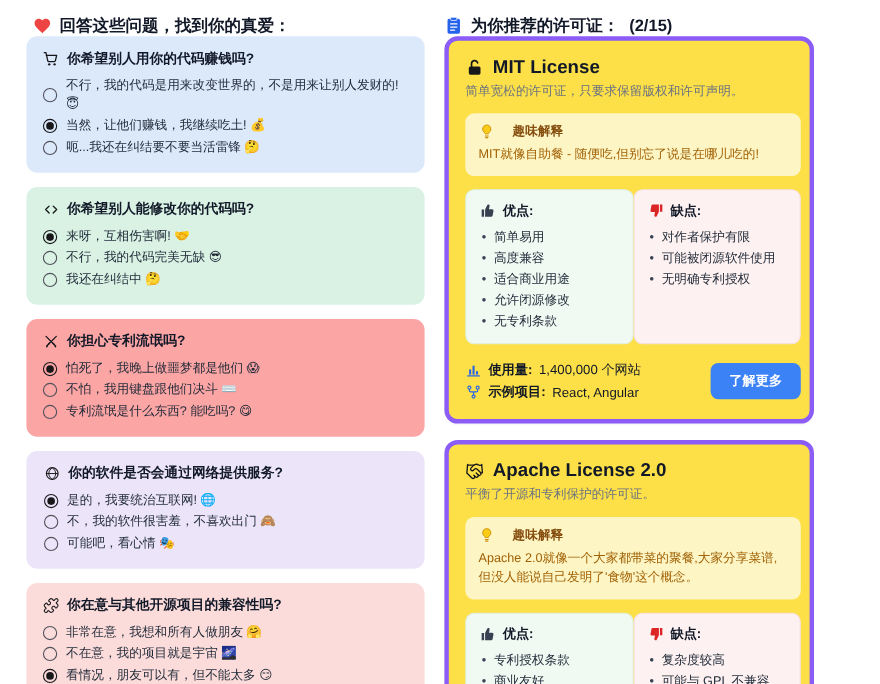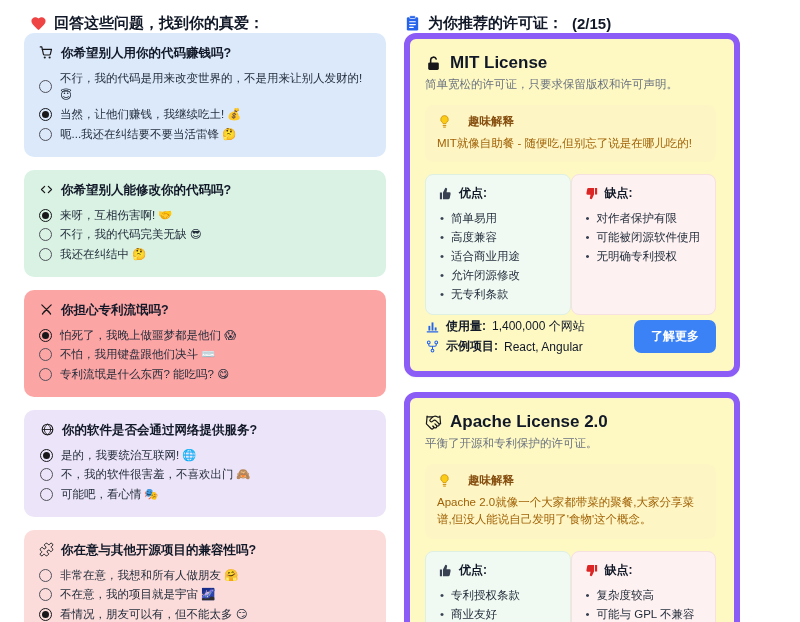--- a/index.html
+++ b/index.html
@@ -11,38 +11,38 @@
   .col-left { width:362px; flex:none; }
   .col-right { width:336px; flex:none; }
   .sec-title { display:flex; align-items:center; gap:7px; font-size:15px; font-weight:bold;
     color:#111827; margin:2px 0 0 6px; }
   .col-right .sec-title { margin-left:0; }
   .sec-title .cnt { margin-left:2px; }
   .ic { width:15px; height:15px; flex:none; display:block; }
   .ic-lg { width:17px; height:17px; }
 
   .qcard { border-radius:10px; padding:12px 15px 11px 15px; margin-bottom:13px; }
-  .q-title { display:flex; gap:7px; font-size:12.5px; font-weight:bold;
+  .q-title { display:flex; align-items:center; gap:7px; font-size:12.5px; font-weight:bold;
     color:#111827; margin-bottom:8px; }
   .option { display:flex; align-items:center; gap:8px; font-size:11.5px; color:#1f2937;
     margin:3px 0; cursor:pointer; line-height:1.45; }
   .radio { width:13px; height:13px; border:1.5px solid #52525b; border-radius:50%;
     flex:none; position:relative; background:transparent; }
   .radio.checked { border-color:#18181b; }
   .radio.checked::after { content:""; position:absolute; inset:2px; border-radius:50%; background:#18181b; }
 
   
-  .lic-card { background:#fef9c3; border:6px solid #8b5cf6; border-radius:12px;
-    padding:14px 18px 13px 15px; margin-bottom:15px; box-shadow:0 1px 2px rgba(0,0,0,.04); }
+  .lic-card { background:#fde047; border:4px solid #8b5cf6; border-radius:12px;
+    padding:14px 8px 13px 15px; margin-bottom:15px; box-shadow:0 1px 2px rgba(0,0,0,.04); }
   .lic-title { display:flex; align-items:center; gap:8px; font-size:17px; font-weight:bold; color:#111827; }
   .lic-desc { font-size:11.5px; color:#6b7280; margin:4px 0 13px 0; }
   .fun-box { border-radius:8px; padding:9px 12px 10px 12px; margin-bottom:12px; }
   .fun-title { display:flex; align-items:center; gap:16px; font-size:11.5px; font-weight:bold; color:#854d0e; }
   .fun-text { font-size:11.5px; color:#a16207; margin-top:6px; line-height:1.5; }
-  .proscons { display:flex; }
+  .proscons { display:flex; margin-bottom:12px; }
   .pc-box { flex:1; border-radius:8px; padding:10px 12px; }
   .pc-box.pros { border:1px solid #def0e2; }
   .pc-box.cons { border:1px solid #f7e0e0; }
   .pc-title { display:flex; align-items:center; gap:6px; font-size:12px; font-weight:bold; color:#111827; }
   .pc-list { list-style:none; margin-top:7px; }
   .pc-list li { font-size:11.5px; color:#1f2937; line-height:1.65; padding-left:13px; position:relative; }
   .pc-list li::before { content:"•"; position:absolute; left:2px; color:#374151; }
   .stats-row { display:flex; align-items:center; justify-content:space-between; }
   .stat { display:flex; align-items:center; gap:6px; font-size:12px; color:#111827; margin:3px 0; }
   .stat b { font-weight:bold; }

